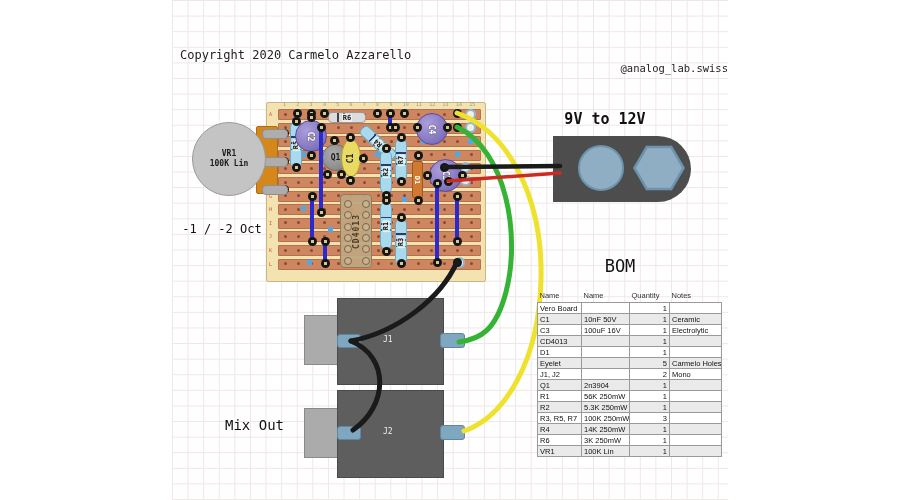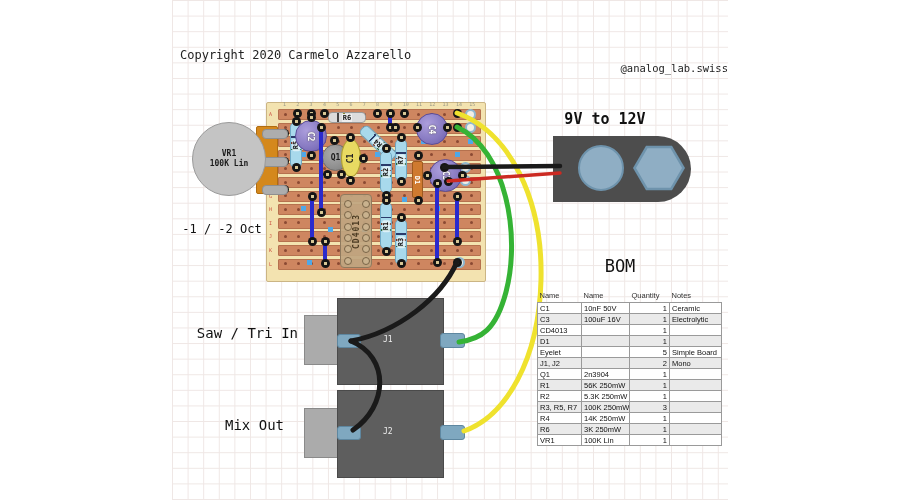--- a/index.html
+++ b/index.html
@@ -459,21 +459,20 @@
   <div class="abs tab" style="left:337px;top:334px;width:22px;height:12px;"></div>
   <div class="abs tab" style="left:440px;top:333px;width:23px;height:13px;"></div>
   <div class="abs jacklabel" style="left:383px;top:335px;">J1</div>
 
   <div class="abs jackbarrel" style="left:304px;top:408px;width:33px;height:48px;"></div>
   <div class="abs jackbody" style="left:337px;top:390px;width:105px;height:86px;"></div>
   <div class="abs tab" style="left:337px;top:426px;width:22px;height:12px;"></div>
   <div class="abs tab" style="left:440px;top:425px;width:23px;height:13px;"></div>
   <div class="abs jacklabel" style="left:383px;top:427px;">J2</div>
 
-  <div id="lab-in" class="abs">Saw / Tri In</div>
   <div id="lab-out" class="abs">Mix Out</div>
 
   <div id="lab-pwr" class="abs">9V to 12V</div>
   <div id="pwrbody" class="abs"></div>
   <div id="pwrcircle" class="abs"></div>
   <div class="abs hexo"></div>
   <div class="abs hexi"></div>
 
   <svg id="wiresvg" class="layer" width="906" height="500">
       <path d="M457,113 C510,132 543,200 541,280 C539,360 506,416 464,431" stroke="#EFE22E" stroke-width="5" fill="none" stroke-linecap="round"></path>
@@ -496,20 +495,26 @@
       <thead>
           <tr>
             <th>Name</th>
             <th>Name</th>
             <th>Quantity</th>
             <th>Notes</th>
           </tr>
         </thead>
       <tbody>
           <tr>
+            <td>Vero Board</td>
+            <td></td>
+            <td class="qty">1</td>
+            <td></td>
+          </tr>
+          <tr>
             <td>C1</td>
             <td>10nF 50V</td>
             <td class="qty">1</td>
             <td>Ceramic</td>
           </tr>
           <tr>
             <td>C3</td>
             <td>100uF 16V</td>
             <td class="qty">1</td>
             <td>Electrolytic</td>
@@ -523,21 +528,21 @@
           <tr>
             <td>D1</td>
             <td></td>
             <td class="qty">1</td>
             <td></td>
           </tr>
           <tr>
             <td>Eyelet</td>
             <td></td>
             <td class="qty">5</td>
-            <td>Simple Board</td>
+            <td>Carmelo Holes</td>
           </tr>
           <tr>
             <td>J1, J2</td>
             <td></td>
             <td class="qty">2</td>
             <td>Mono</td>
           </tr>
           <tr>
             <td>Q1</td>
             <td>2n3904</td>

